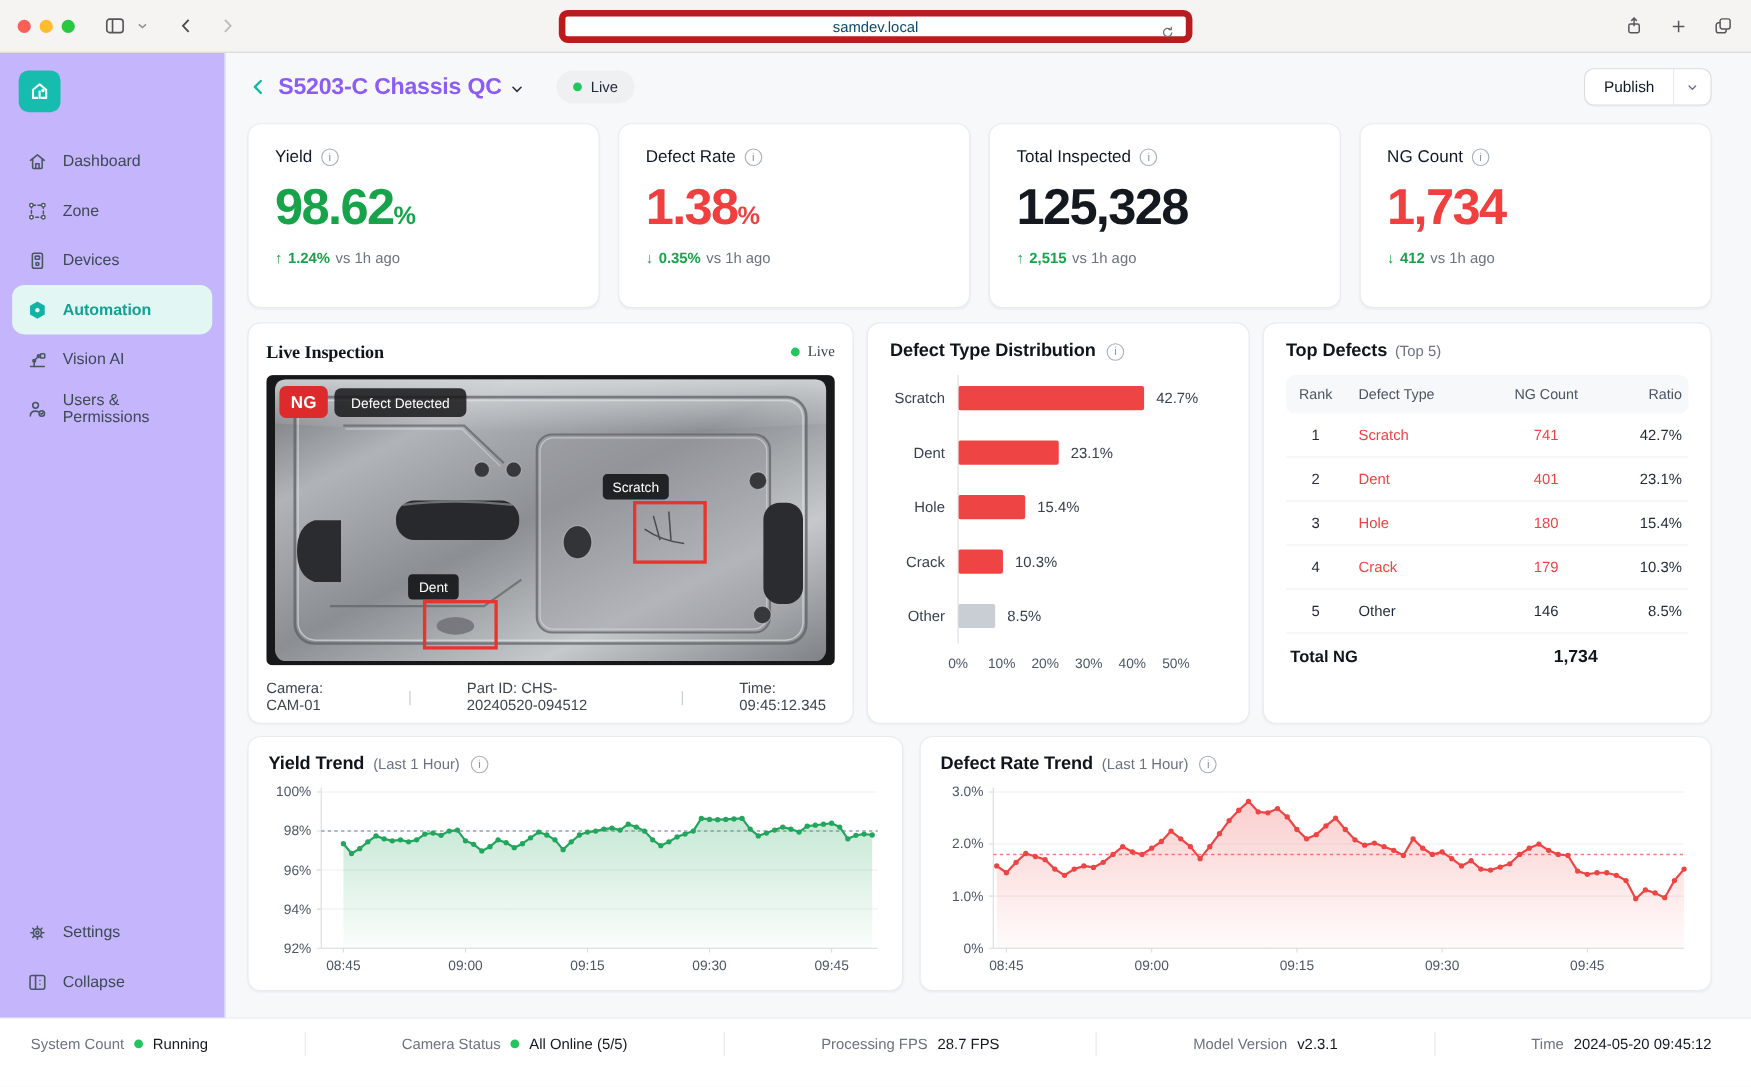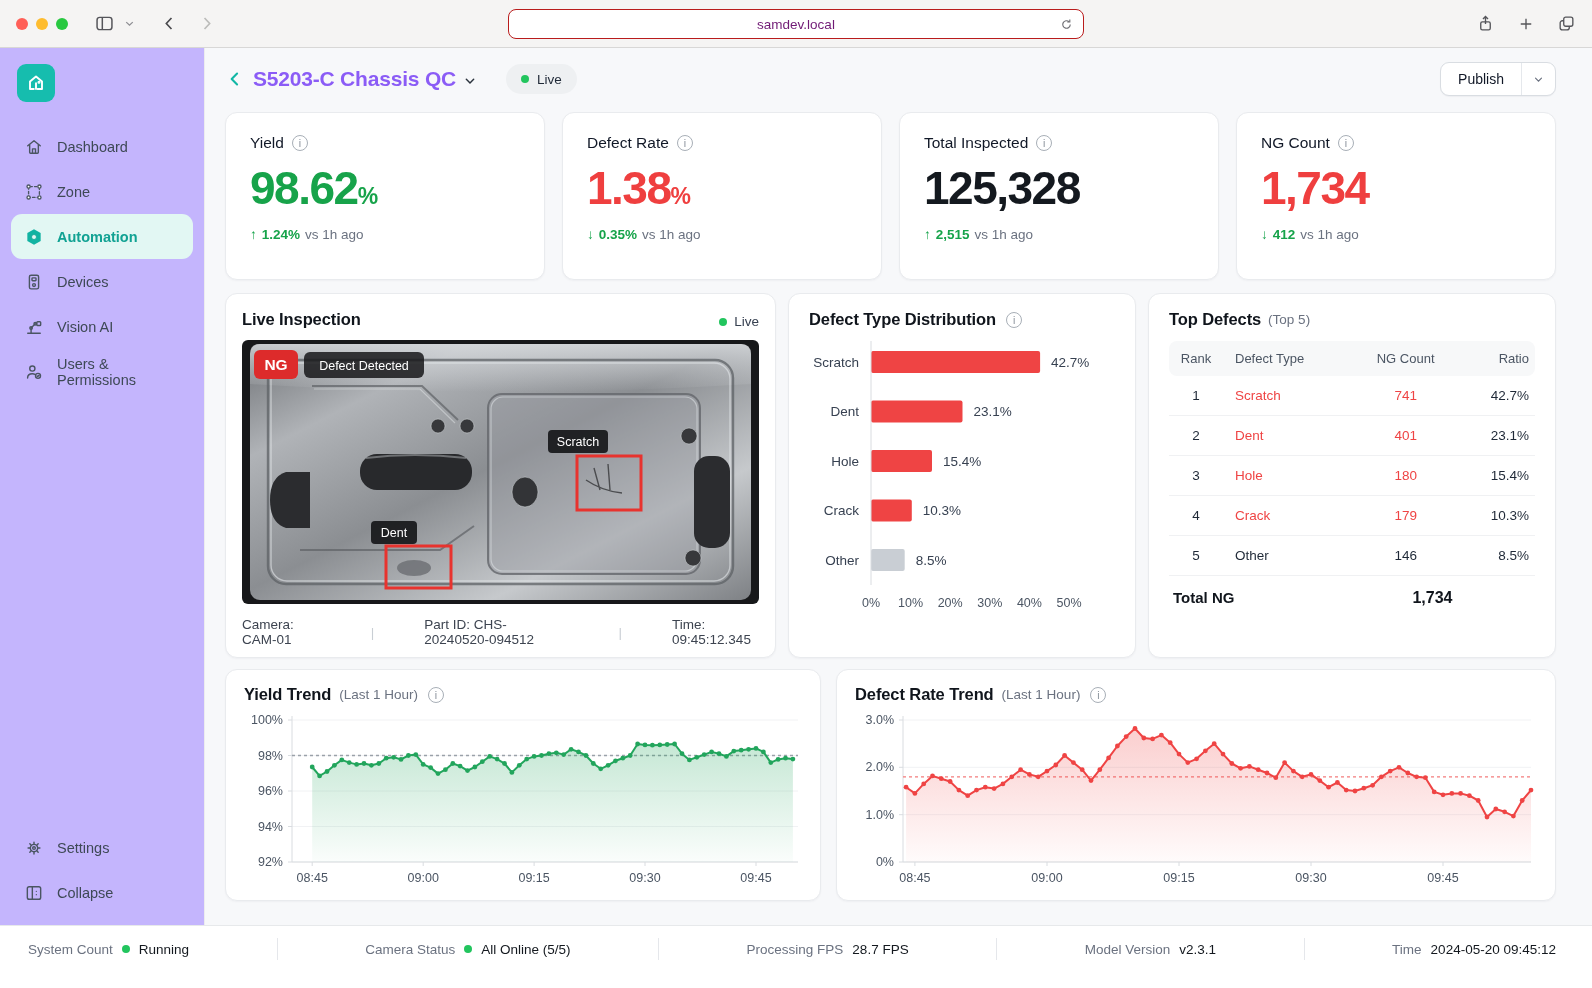--- a/index.html
+++ b/index.html
@@ -5,21 +5,21 @@
   * { box-sizing: border-box; margin: 0; padding: 0; }
   html,body { width:1592px; height:988px; overflow:hidden; font-family:"Liberation Sans",sans-serif; background:#f7f8fa; }
 
   
   .chrome { position:relative; height:48px; background:#f5f4f3; border-bottom:1px solid #d8d7d6; display:flex; align-items:center; padding:0 16px; }
   .lights { display:flex; gap:8px; }
   .light { width:12px; height:12px; border-radius:50%; }
   .l-red{background:#ff5f57}.l-yellow{background:#febc2e}.l-green{background:#28c840}
   .chrome-ic { display:flex; align-items:center; justify-content:center; color:#55555a; }
   .chrome svg { display:block; }
-  .url-bar { position:absolute; left:50%; top:9px; transform:translateX(-50%); width:576px; height:30px; background:#ffffff; border:1px solid #b91c1c; border-radius:8px; display:flex; align-items:center; justify-content:center; font-size:13.5px; color:#701a75; }
+  .url-bar { position:absolute; left:50%; top:9px; transform:translateX(-50%); width:576px; height:30px; background:#ffffff; border:6px solid #b91c1c; border-radius:8px; display:flex; align-items:center; justify-content:center; font-size:13.5px; color:#0c4a6e; }
   .url-reload { position:absolute; right:9px; top:7px; }
   .chrome-right { margin-left:auto; display:flex; gap:22px; align-items:center; }
 
   
   .app { display:flex; height:877px; }
   .sidebar { width:207px; background:#c4b5fd; border-right:1px solid #ececee; display:flex; flex-direction:column; padding:14px 11px 10px; }
   .logo { width:38px; height:38px; border-radius:9px; background:#16bdae; margin:2px 0 22px 6px; display:flex; align-items:center; justify-content:center; }
   .nav-item { display:flex; align-items:center; gap:13px; height:45px; padding:0 13px; border-radius:11px; font-size:14.5px; color:#3e4956; font-weight:500; cursor:default; }
   .nav-item .ni { width:20px; height:20px; display:flex; align-items:center; justify-content:center; }
   .nav-item svg { stroke:#4a5562; }
@@ -50,21 +50,21 @@
   .kpi-delta { margin-top:13px; font-size:13.5px; color:#6b7280; display:flex; align-items:center; gap:5px; }
   .delta-strong { color:#16a34a; font-weight:700; }
   .info { width:16px; height:16px; border:1.4px solid #a8afb7; border-radius:50%; color:#8a929b; display:inline-flex; align-items:center; justify-content:center; font-size:10.5px; flex:none; }
   .info::after { content:"i"; }
 
   .mid-row { display:flex; gap:12px; margin-top:13px; height:365px; }
   .panel-title { font-size:16.5px; font-weight:700; color:#10151c; letter-spacing:-.1px; }
   .panel-sub { font-size:13.5px; color:#6b7280; font-weight:400; }
 
   .live-panel { width:551px; padding:16px; }
-  .live-head { display:flex; align-items:flex-end; }
+  .live-head { display:flex; align-items:center;font-family:Liberation Serif, serif; }
   .live-ind { margin-left:auto; display:flex; align-items:center; gap:7px; font-size:13.5px; color:#374151; }
   .frame { margin-top:11px; border-radius:6px; overflow:hidden; line-height:0; }
   .live-foot { margin-top:13px; display:flex; align-items:center; font-size:13.5px; color:#3d4450;gap:33px; }
   .pipe { color:#c9ced4; margin:0 17px; }
 
   .dist-panel { width:348px; padding:16px 20px; }
   .defects-panel { flex:1; padding:16px 20px; }
 
   .tdef-grid { display:grid; grid-template-columns:54px 1.15fr 1fr 74px; align-items:center; }
   .tdef-head { margin-top:12px; background:#f7f8f9; border-radius:8px; }
@@ -178,38 +178,38 @@
           <svg width="20" height="20" viewBox="0 0 24 24" fill="none" stroke-width="1.6" stroke-linecap="round">
             <rect x="5.5" y="5.5" width="13" height="13" rx="1.5" stroke-dasharray="3 2.6"></rect>
             <circle cx="5.5" cy="5.5" r="1.9" fill="#fff"></circle>
             <circle cx="18.5" cy="5.5" r="1.9" fill="#fff"></circle>
             <circle cx="5.5" cy="18.5" r="1.9" fill="#fff"></circle>
             <circle cx="18.5" cy="18.5" r="1.9" fill="#fff"></circle>
           </svg>
         </span>
       <span>Zone</span>
     </div>
-    <div class="nav-item active">
-      <span class="ni">
-          <svg width="20" height="20" viewBox="0 0 24 24">
-            <path d="M12 2.6 L20 7.2 V16.8 L12 21.4 L4 16.8 V7.2 Z" fill="#12b3a2" stroke="none"></path>
-            <circle cx="12" cy="12" r="3" fill="#e2f7f3"></circle>
-          </svg>
-        </span>
-      <span>Automation</span>
-    </div>
     <div class="nav-item">
       <span class="ni">
           <svg width="20" height="20" viewBox="0 0 24 24" fill="none" stroke-width="1.7" stroke-linecap="round">
             <rect x="6.5" y="3.8" width="11" height="16.4" rx="2"></rect>
             <rect x="9.6" y="7" width="4.8" height="3.4" rx="0.8"></rect>
             <circle cx="12" cy="15.6" r="1.7"></circle>
           </svg>
         </span>
       <span>Devices</span>
+    </div>
+    <div class="nav-item active">
+      <span class="ni">
+          <svg width="20" height="20" viewBox="0 0 24 24">
+            <path d="M12 2.6 L20 7.2 V16.8 L12 21.4 L4 16.8 V7.2 Z" fill="#12b3a2" stroke="none"></path>
+            <circle cx="12" cy="12" r="3" fill="#e2f7f3"></circle>
+          </svg>
+        </span>
+      <span>Automation</span>
     </div>
     <div class="nav-item">
       <span class="ni">
           <svg width="20" height="20" viewBox="0 0 24 24" fill="none" stroke-width="1.7" stroke-linecap="round" stroke-linejoin="round">
             <path d="M4.5 19.5 h15"></path>
             <path d="M8.5 19.5 V13.2 L13.5 8"></path>
             <circle cx="8.5" cy="13.2" r="1.5"></circle>
             <circle cx="13.5" cy="8" r="1.5"></circle>
             <rect x="15.4" y="5.6" width="4.6" height="4.6" rx="1"></rect>
           </svg>

